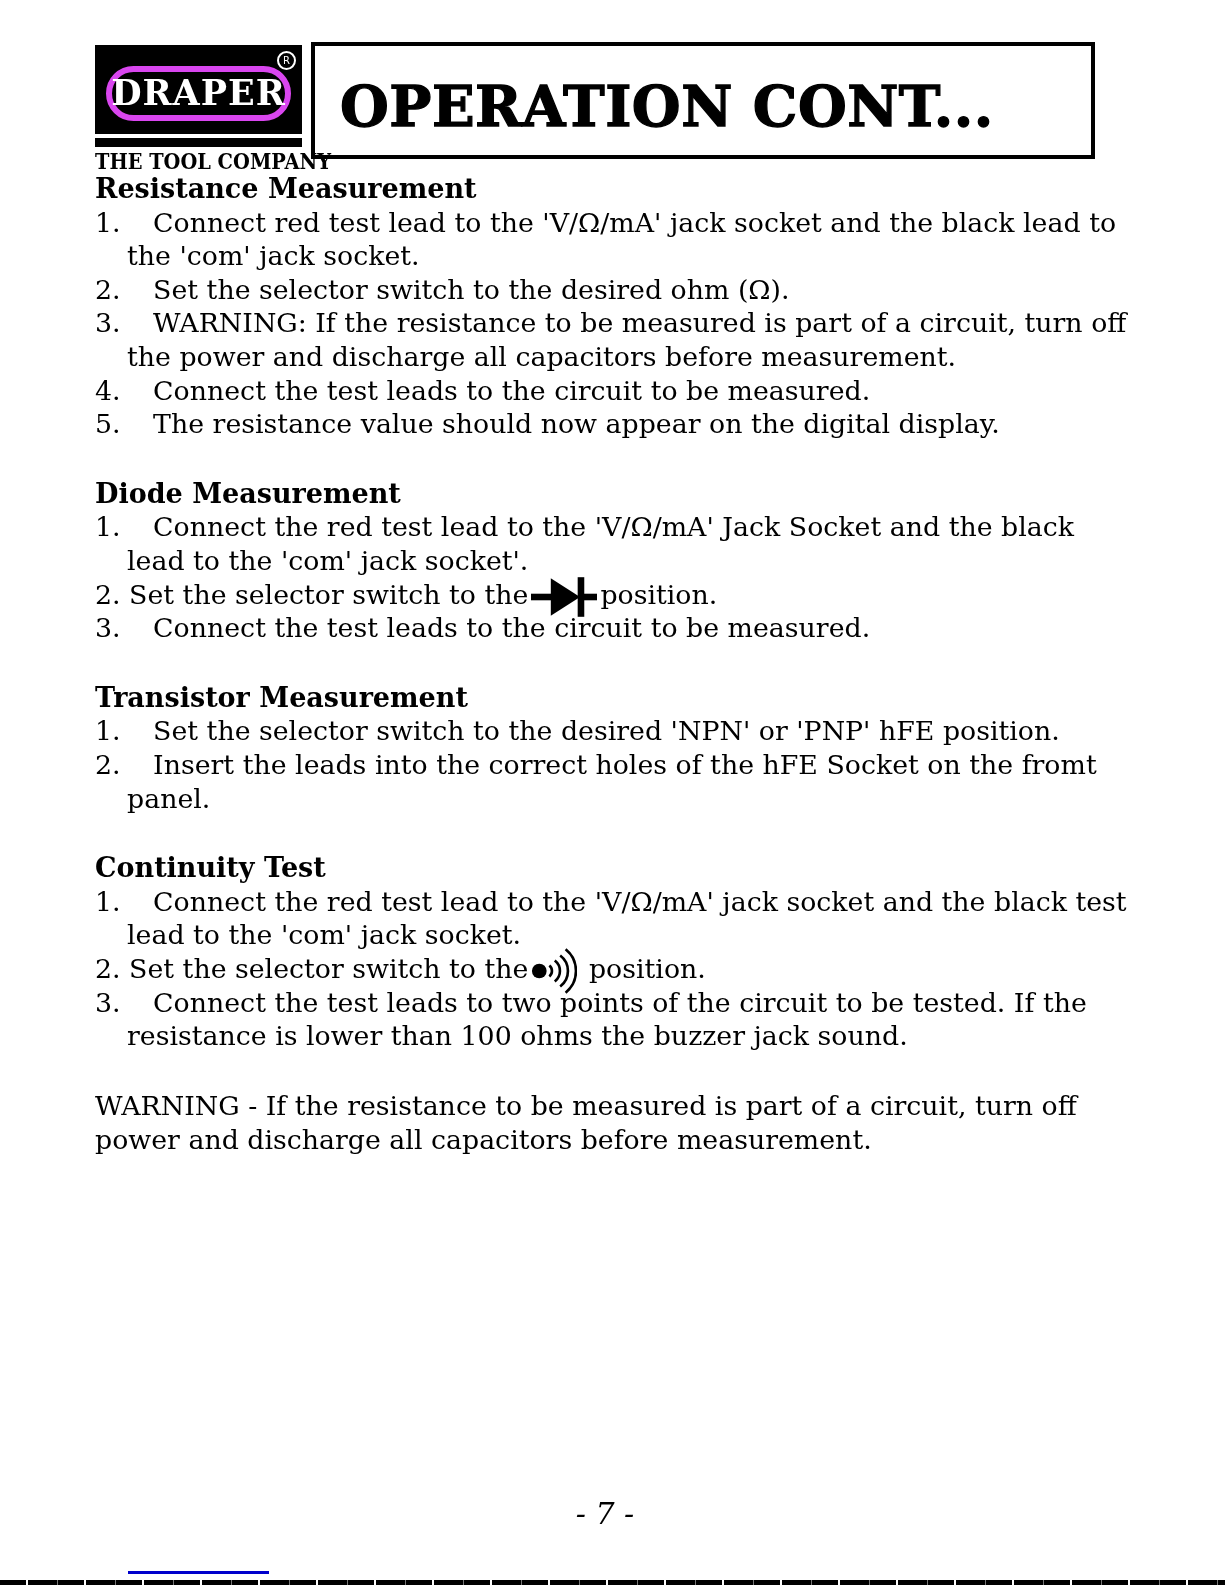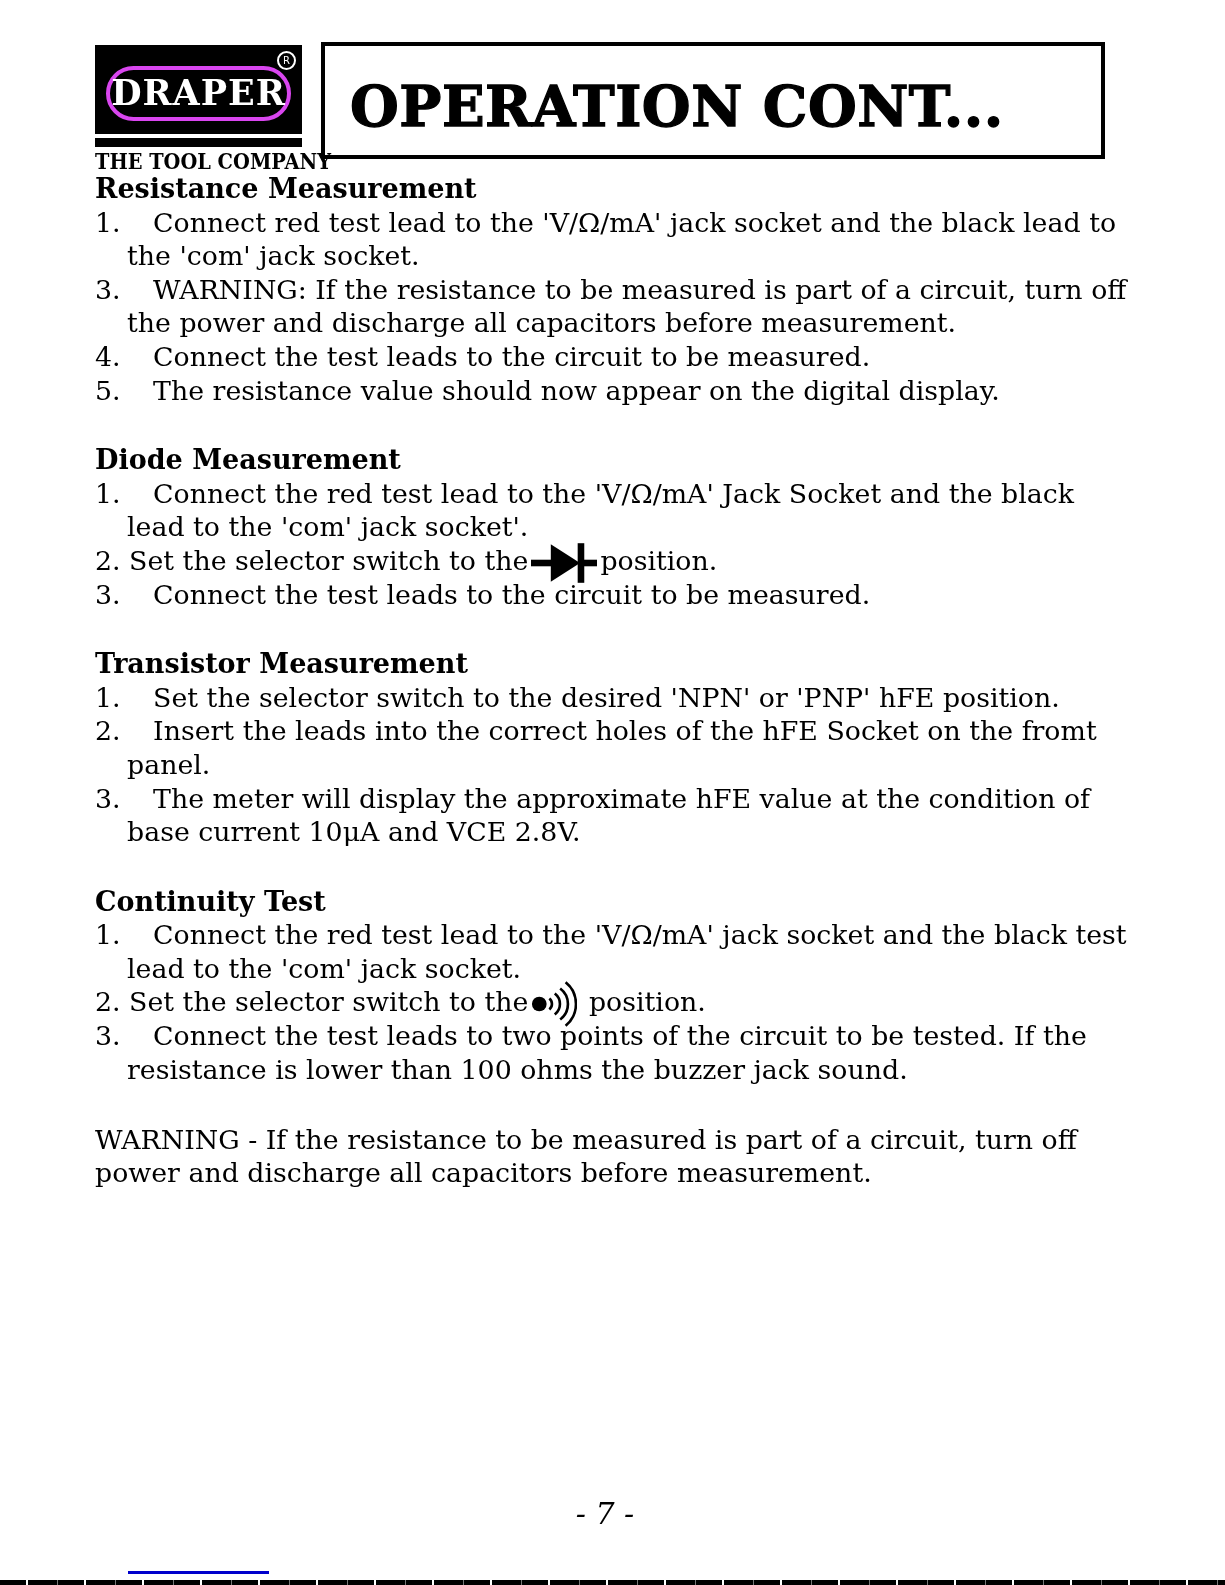--- a/index.html
+++ b/index.html
@@ -13,21 +13,21 @@
     overflow: hidden;
   }
 
   
   .logo-block { position: absolute; left: 95px; top: 45px; width: 207px; }
   .logo-box {
     position: relative; height: 89px; background: #000;
   }
   .logo-stadium {
     position: absolute; left: 11px; right: 11px; top: 21px; bottom: 13px;
-    border: 4px solid #d946ef; border-radius: 40px;
+    border: 6px solid #d946ef; border-radius: 40px;
     display: flex; align-items: center; justify-content: center;
   }
   .logo-brand {
     color: #fff; font-weight: bold; font-size: 35px; letter-spacing: 1px;
     line-height: 1; padding-bottom: 2px;
   }
   .logo-reg {
     position: absolute; top: 6px; right: 6px;
     width: 15px; height: 15px; border: 2px solid #fff; border-radius: 50%;
     color: #fff; font-size: 10px; line-height: 15px; text-align: center;
@@ -35,21 +35,21 @@
   }
   .logo-stripe { height: 9px; background: #000; margin-top: 4px; }
   .logo-tagline {
     margin-top: 3px; font-weight: bold; font-size: 22.5px; line-height: 1;
     white-space: nowrap; display: inline-block;
     transform: scaleX(0.86); transform-origin: 0 50%;
   }
 
   
   .title-box {
-    position: absolute; left: 321px; top: 42px; width: 784px; height: 117px;
+    position: absolute; left: 311px; top: 42px; width: 784px; height: 117px;
     border: 4px solid #000; box-sizing: border-box;
     display: flex; align-items: center;
   }
   .page-title {
     padding-left: 25px; padding-top: 10px;
     font-size: 56px; font-weight: bold; letter-spacing: 0.5px;
     -webkit-text-stroke: 1.3px #000;
     white-space: nowrap;
   }
 
@@ -103,20 +103,21 @@
     <span class="page-title">OPERATION CONT...</span>
   </div>
 
   <div class="content">
 
     <div class="section">
       <h2 class="section-heading">Resistance Measurement</h2>
       <ol class="steps">
         <li><span>1.</span> <span class="wrap">Connect red test lead to the 'V/Ω/mA' jack socket and the black lead to
 the 'com' jack socket.</span></li>
+        <li><span>2.</span> <span class="wrap">Set the selector switch to the desired ohm (Ω).</span></li>
         <li><span>3.</span> <span class="wrap">WARNING: If the resistance to be measured is part of a circuit, turn off
 the power and discharge all capacitors before measurement.</span></li>
         <li><span>4.</span> <span class="wrap">Connect the test leads to the circuit to be measured.</span></li>
         <li><span>5.</span> <span class="wrap">The resistance value should now appear on the digital display.</span></li>
       </ol>
     </div>
 
     <div class="section">
       <h2 class="section-heading">Diode Measurement</h2>
       <ol class="steps">
@@ -131,22 +132,20 @@
         <li><span>3.</span> <span class="wrap">Connect the test leads to the circuit to be measured.</span></li>
       </ol>
     </div>
 
     <div class="section">
       <h2 class="section-heading">Transistor Measurement</h2>
       <ol class="steps">
         <li><span>1.</span> <span class="wrap">Set the selector switch to the desired 'NPN' or 'PNP' hFE position.</span></li>
         <li><span>2.</span> <span class="wrap">Insert the leads into the correct holes of the hFE Socket on the fromt
 panel.</span></li>
-        <li><span>3.</span> <span class="wrap">The meter will display the approximate hFE value at the condition of
-base current 10μA and VCE 2.8V.</span></li>
       </ol>
     </div>
 
     <div class="section">
       <h2 class="section-heading">Continuity Test</h2>
       <ol class="steps">
         <li><span>1.</span> <span class="wrap">Connect the red test lead to the 'V/Ω/mA' jack socket and the black test
 lead to the 'com' jack socket.</span></li>
         <li><span>2.</span> <span>Set the selector switch to the</span><svg class="inline-icon" width="46" height="48" viewBox="0 0 58 62">
             <circle cx="10" cy="31" r="9.5" fill="#000"></circle>

